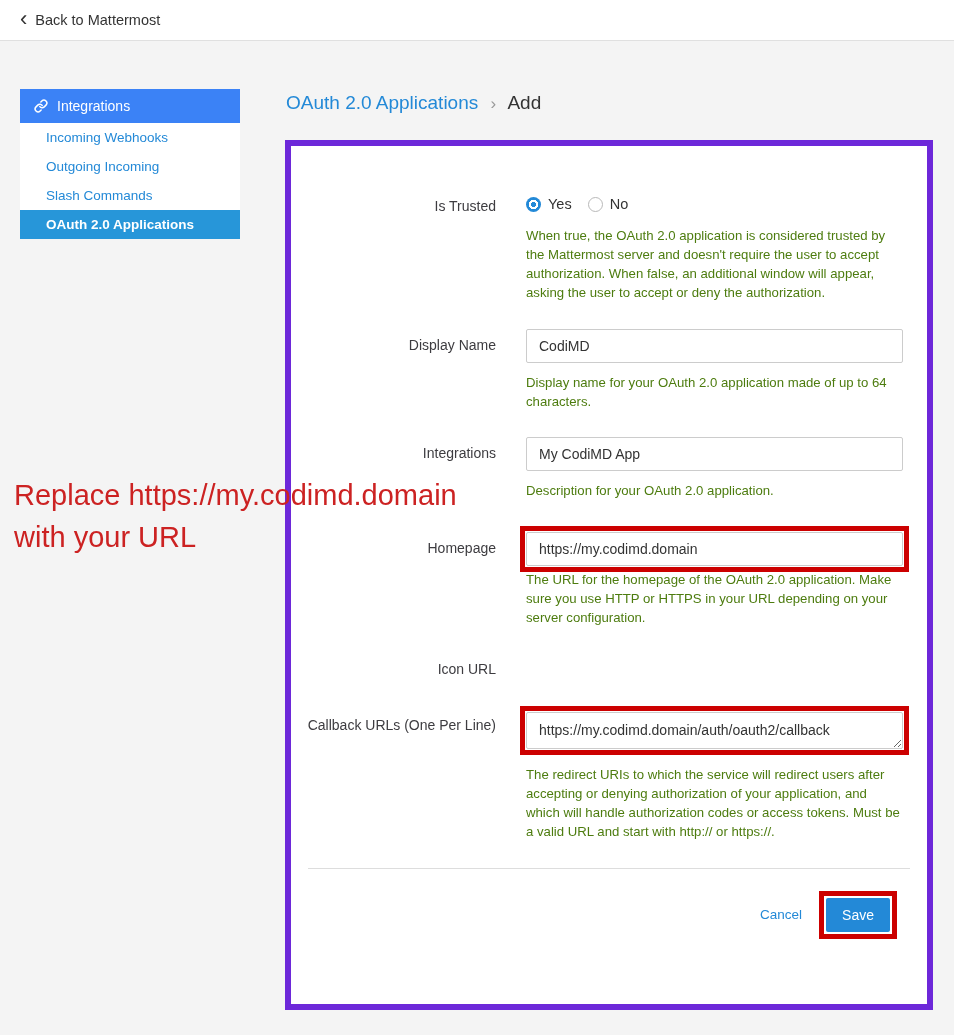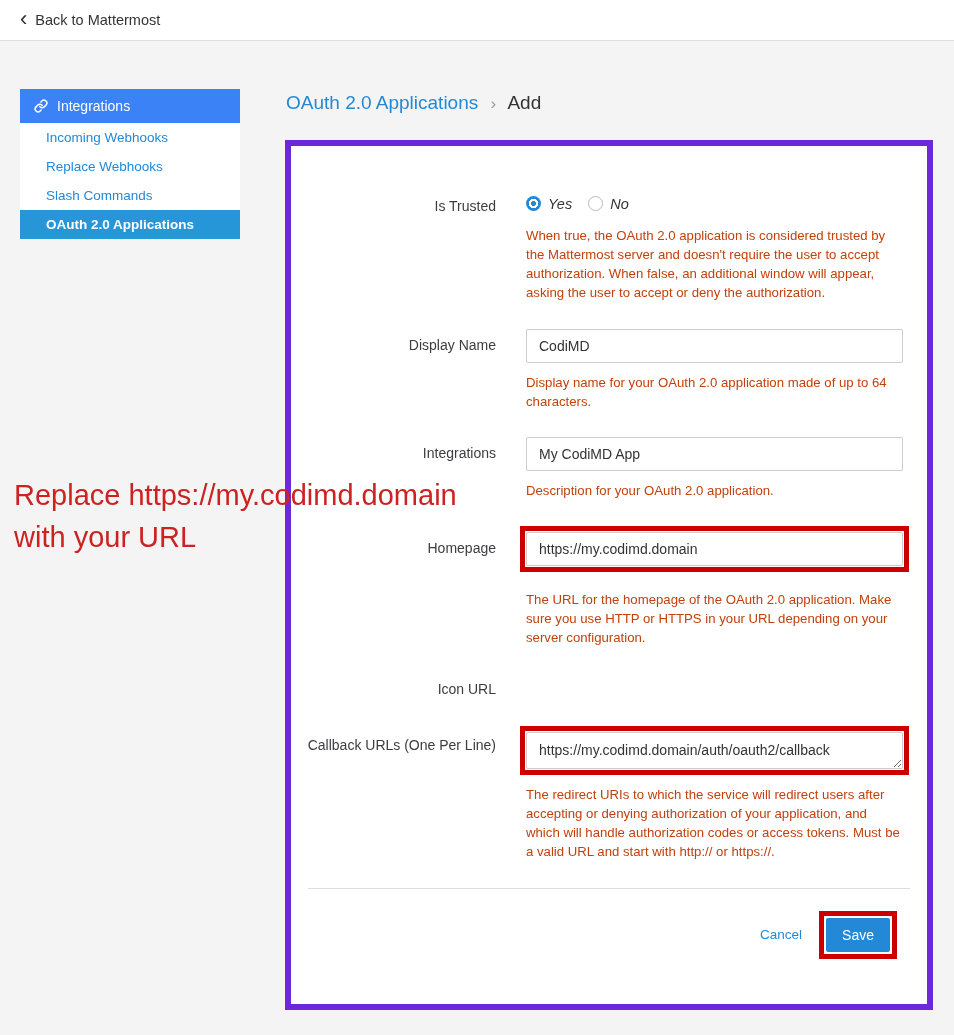--- a/index.html
+++ b/index.html
@@ -60,26 +60,26 @@
   }
   .row-control { margin-left:30px; width:377px; }
   .text-input {
     width:100%; height:34px; border:1px solid #ccc; border-radius:2px;
     padding:0 12px; font-size:14px; color:#333;
     font-family:"Liberation Sans","DejaVu Sans",sans-serif;
     outline:none; background:#fff; display:block;
   }
   textarea.text-input { height:37px; padding-top:8px; resize:vertical; line-height:1.3; overflow:hidden; }
   .help-text {
-    margin-top:10px; font-size:13.2px; color:#c2410c; line-height:1.45;
+    margin-top:10px; font-size:13.2px; color:#4d7c0f; line-height:1.45;
   }
 
   
   .radio-group { display:flex; align-items:center; padding-top:6px; }
-  .radio-option { display:flex; align-items:flex-start; margin-right:16px; cursor:pointer;font-style:italic; }
+  .radio-option { display:flex; align-items:center; margin-right:16px; cursor:pointer; }
   .radio-circle {
     width:15px; height:15px; border-radius:50%; margin-right:7px; flex:0 0 auto;
     border:1px solid #b9b9b9; background:#fff;
   }
   .radio-circle.checked {
     border:none;
     background:radial-gradient(circle, #2389d7 0 2.5px, #ffffff 2.5px 4.5px, #2389d7 4.5px);
   }
   .radio-label { font-size:14.5px; color:#333; }
 
@@ -124,21 +124,21 @@
         <path d="M14 11a5 5 0 0 0-7.54-.54l-3 3a5 5 0 0 0 7.07 7.07l1.71-1.71"></path>
       </svg>
     </span>
     <span>Integrations</span>
   </div>
   <div class="sidebar-list">
     <div class="sidebar-item">
       <span>Incoming Webhooks</span>
     </div>
     <div class="sidebar-item">
-      <span>Replace Webhooks</span>
+      <span>Outgoing Incoming</span>
     </div>
     <div class="sidebar-item">
       <span>Slash Commands</span>
     </div>
     <div class="sidebar-item active">
       <span>OAuth 2.0 Applications</span>
     </div>
   </div>
 </div>
 
@@ -182,21 +182,21 @@
       <div class="help-text">Description for your OAuth 2.0 application.</div>
     </div>
   </div>
 
   <div class="form-row">
     <div class="row-label" style="padding-top:13px;">Homepage</div>
     <div class="row-control" style="padding-top:6px;">
       <div class="red-box">
         <input class="text-input" type="text" value="https://my.codimd.domain" style="">
       </div>
-      <div class="help-text" style="margin-top:24px;">The URL for the homepage of the OAuth 2.0 application. Make sure you use HTTP or HTTPS in your URL depending on your server configuration.</div>
+      <div class="help-text" style="margin-top:4px;">The URL for the homepage of the OAuth 2.0 application. Make sure you use HTTP or HTTPS in your URL depending on your server configuration.</div>
     </div>
   </div>
 
   <div class="form-row">
     <div class="row-label">Icon URL</div>
   </div>
 
   <div class="form-row">
     <div class="row-label" style="padding-top:10px;">Callback URLs (One Per Line)</div>
     <div class="row-control" style="padding-top:6px;">

